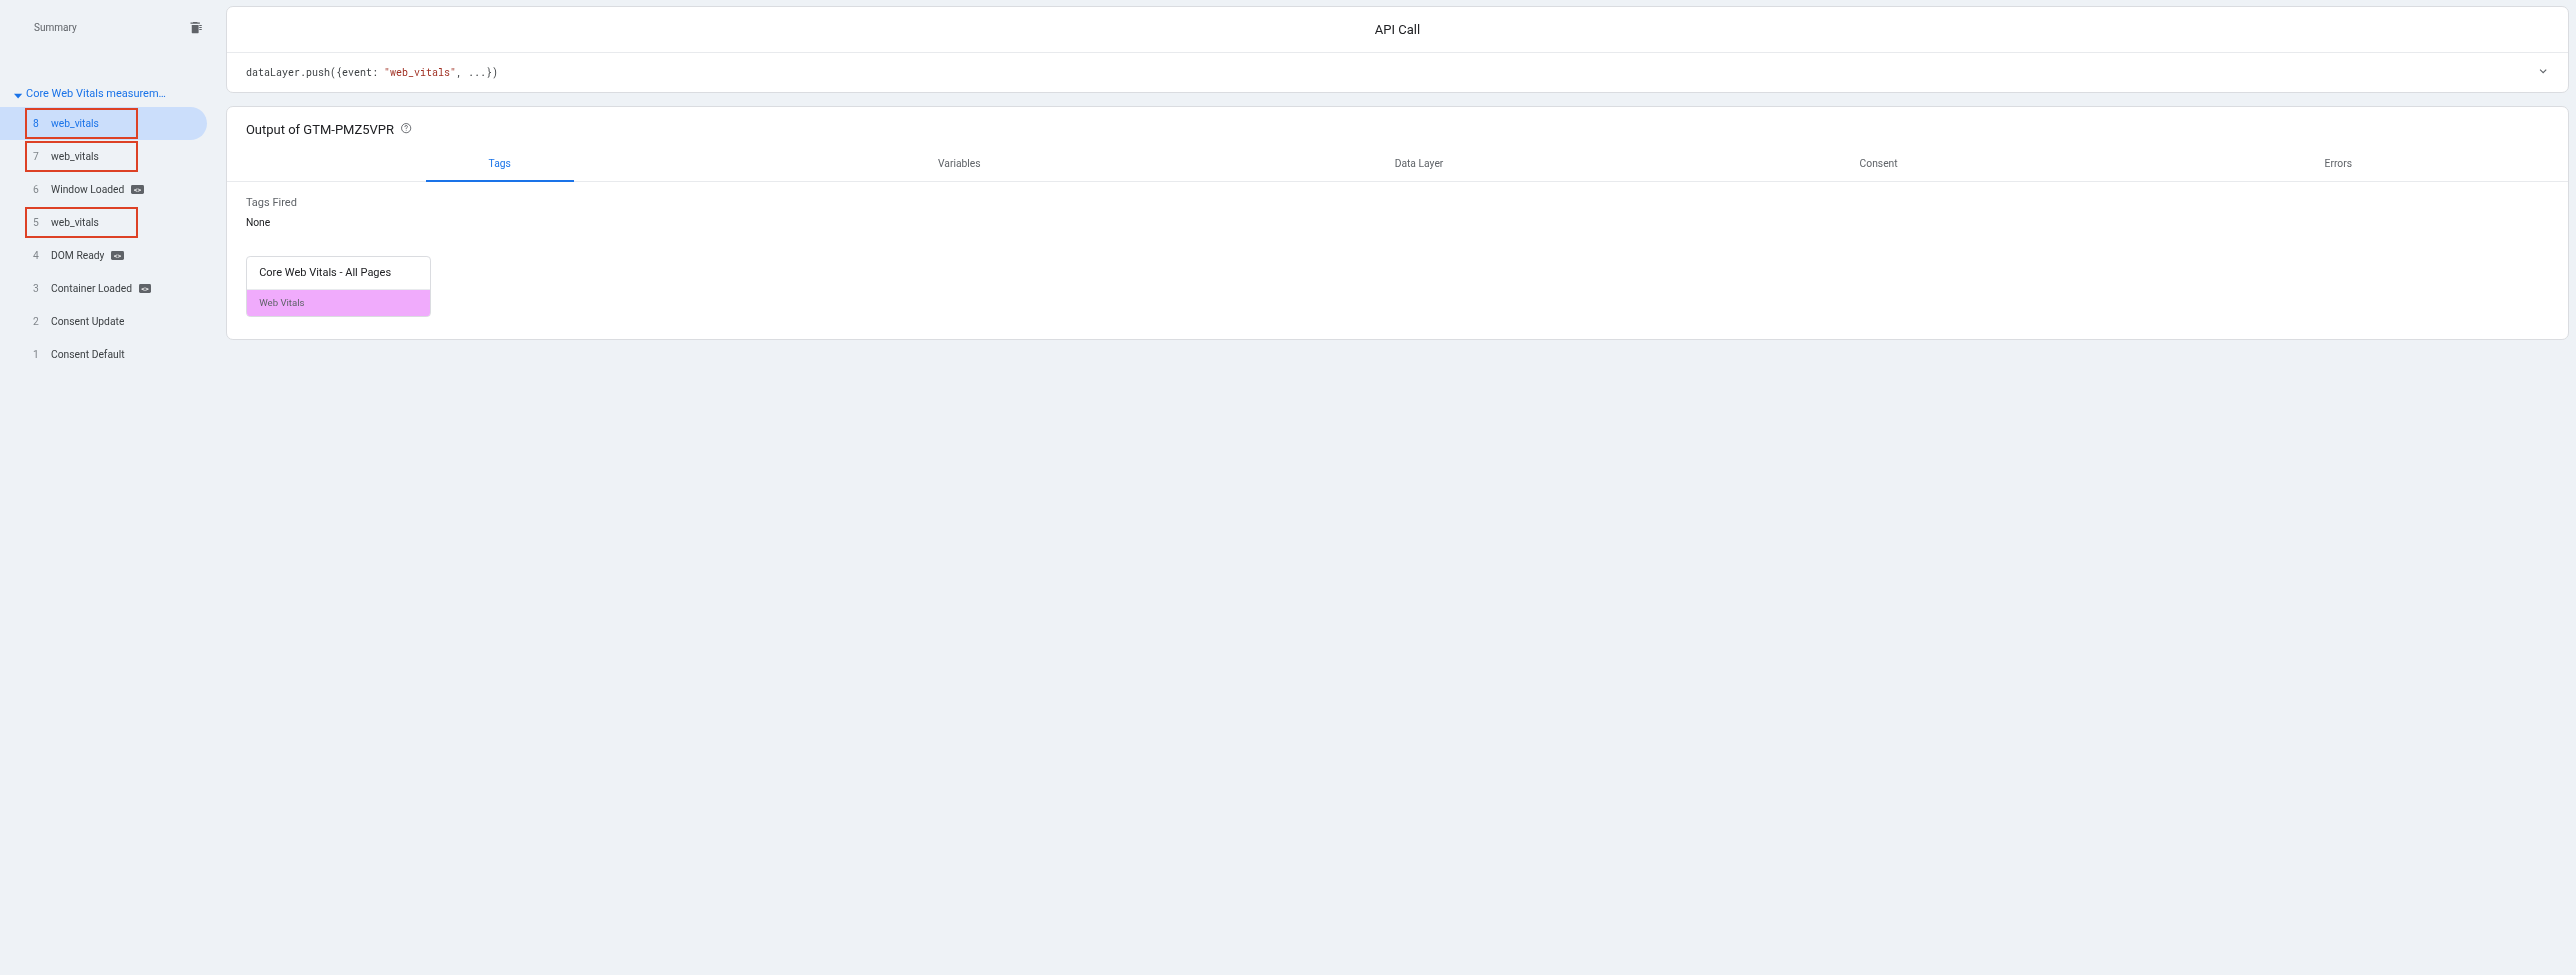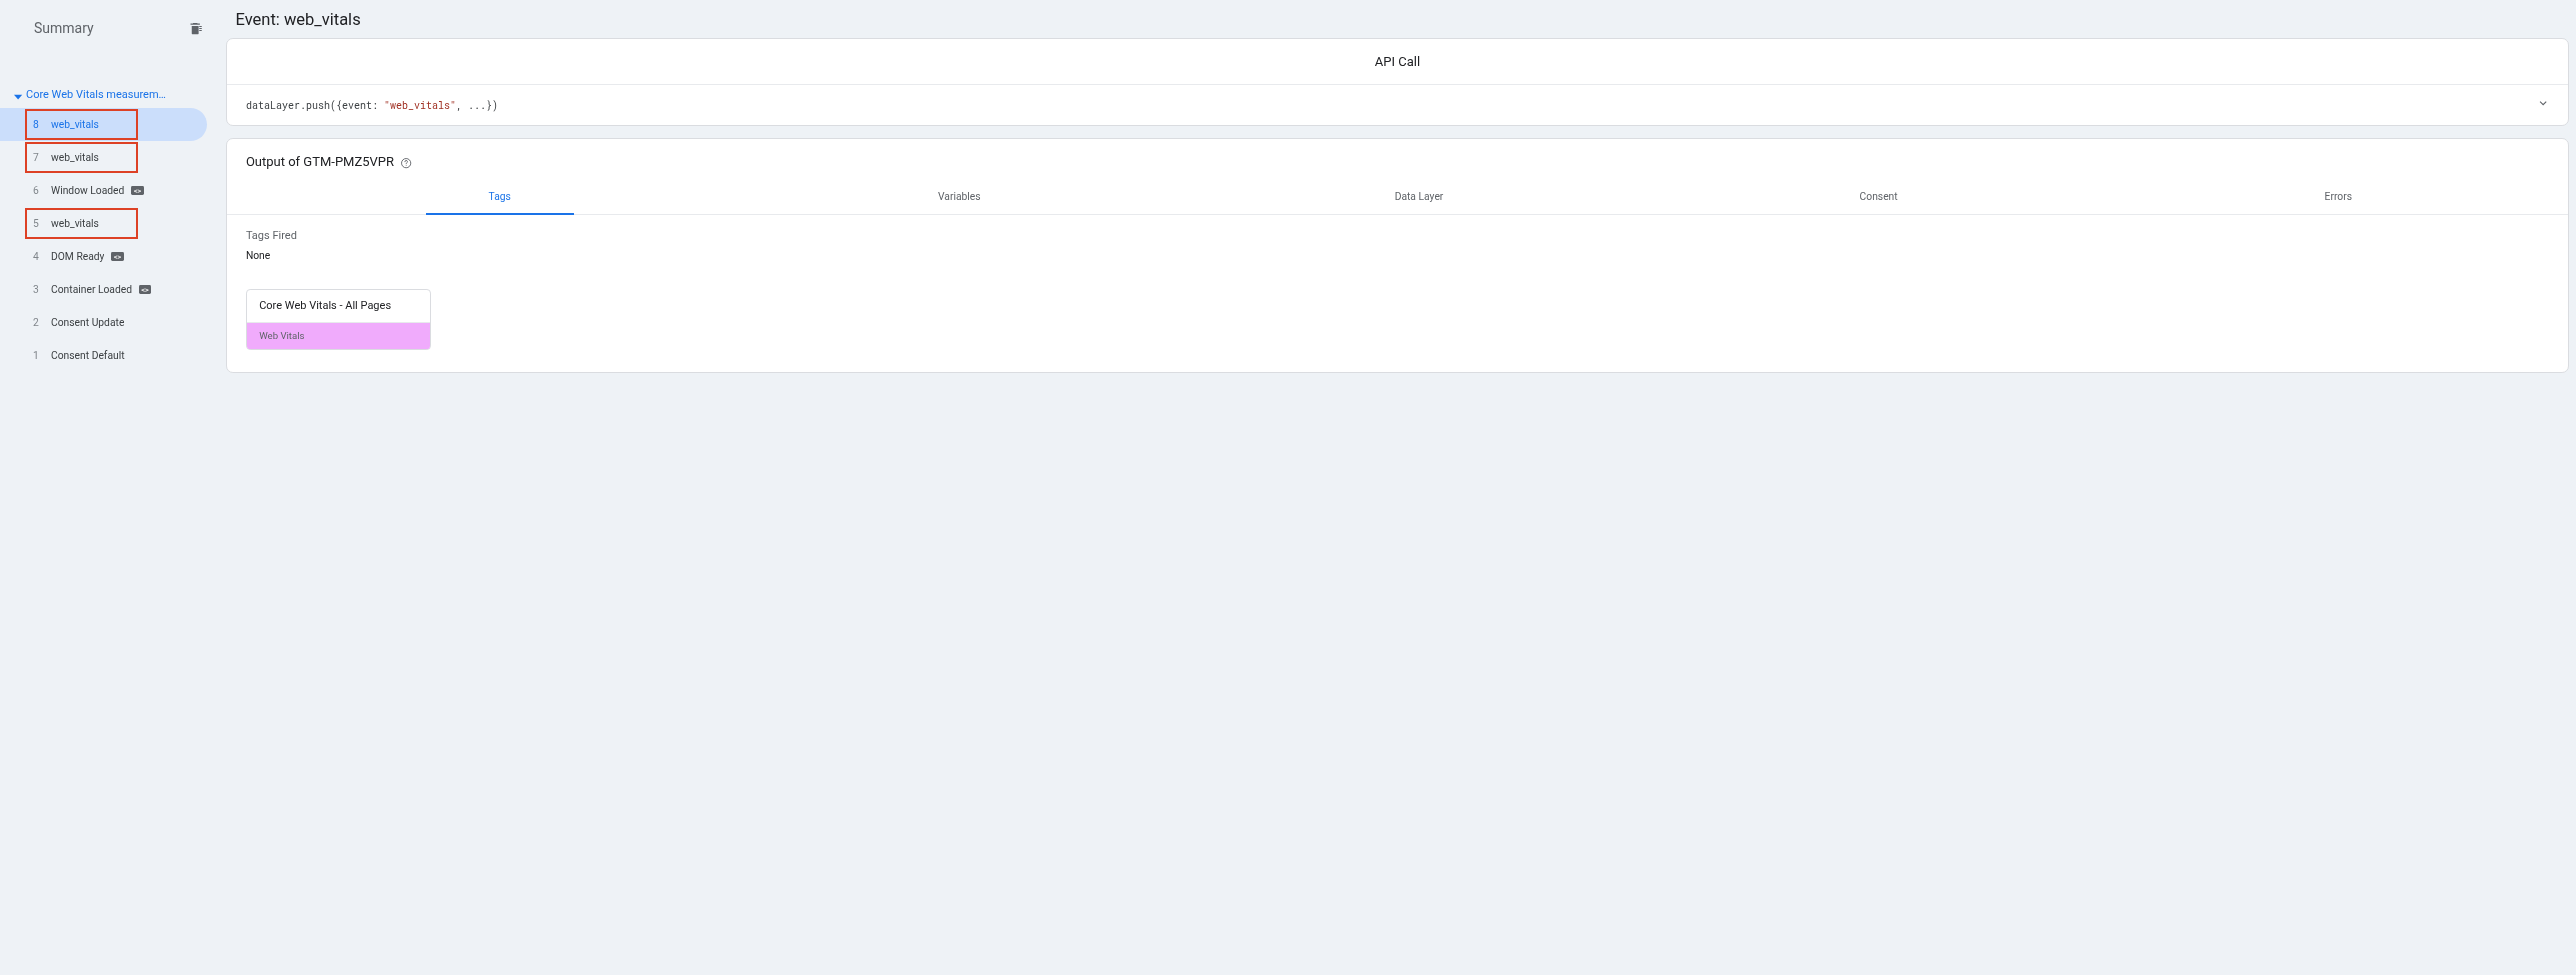--- a/index.html
+++ b/index.html
@@ -20,21 +20,21 @@
     width: 219px;
     flex-shrink: 0;
     padding: 12.3px 0 12.3px 0;
   }
   .summary-header {
     display: flex;
     align-items: center;
     justify-content: space-between;
     padding: 8.2px 16.5px 13.7px 34px;
     color: #5f6368;
-    font-size: 14px;
+    font-size: 10px;
   }
   .summary-header .title {
     flex: 1;
   }
   .delete-icon {
     width: 15px; height: 15px;
     color: #5f6368;
     display: flex;
     align-items: center;
     justify-content: center;
@@ -150,21 +150,21 @@
     font-size: 10px;
     color: #3c4043;
   }
   .api-row .code { flex: 1; }
   .api-row .code .str { color: #a03023; }
   .expand-caret {
     color: #5f6368;
   }
   .output-header {
     display: flex;
-    align-items: flex-end;
+    align-items: flex-start;
     padding: 15px 19px 0 19px;
     font-size: 13px;
     color: #202124;
     gap: 6px;
   }
   .help-icon {
     width: 12.3px; height: 12.3px;
     color: #5f6368;
   }
   .tabs {
@@ -312,21 +312,20 @@
           <span class="name">Consent Update</span>
         </li>
         <li class="event-item">
           <span class="num">1</span>
           <span class="name">Consent Default</span>
         </li>
       </ul>
   </aside>
 
   <main class="main">
-    <h1 class="page-title">Event: web_vitals</h1>
 
     <section class="card">
       <div class="card-header">API Call</div>
       <div class="card-divider"></div>
       <div class="api-row">
         <span class="code">
           <span>dataLayer.push({event: </span><span class="str">"web_vitals"</span><span>, ...})</span>
         </span>
         <span class="expand-caret">
           <svg width="12.3" height="12.3" viewBox="0 0 24 24" fill="none" stroke="currentColor" stroke-width="2.2">

